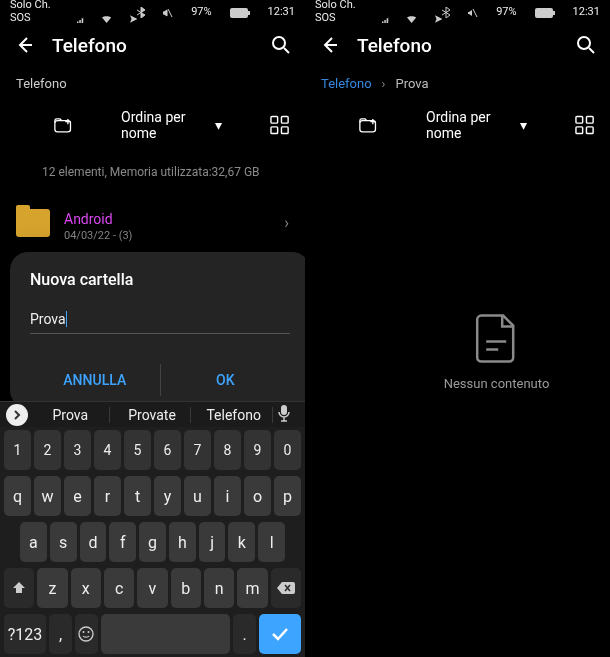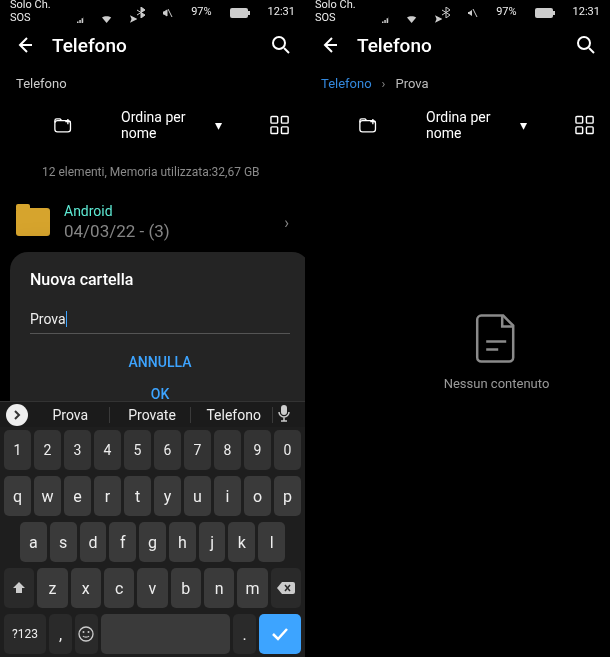--- a/index.html
+++ b/index.html
@@ -53,42 +53,42 @@
   
   .folder-row {
     display: flex; align-items: center; gap: 14px; padding: 10px 16px;
   }
   .folder-icon { width: 34px; height: 28px; background: #d6a42d; border-radius: 3px; position: relative; }
   .folder-icon::before {
     content: ""; position: absolute; top: -4px; left: 0; width: 14px; height: 6px;
     background: #d6a42d; border-radius: 2px 2px 0 0;
   }
   .folder-meta { flex: 1; }
-  .folder-name { font-size: 14px; color: #5eead4; }
-  .folder-sub { font-size: 17px; color: #888; margin-top: 2px; }
+  .folder-name { font-size: 14px; color: #d946ef; margin-top: 8px; }
+  .folder-sub { font-size: 11px; color: #888; margin-top: 2px; }
   .chev-right { color: #888; }
 
   
   .empty-state {
     position: absolute; top: 50%; left: 50%; transform: translate(-50%, -20%);
     display: flex; flex-direction: column; align-items: center; gap: 12px; margin-left: 39px;
   }
   .empty-state .label { font-size: 13px; color: #9a9a9a; }
 
   
   .dialog {
     position: absolute; left: 10px; top: 252px; width: 300px;
     background: #242424; border-radius: 18px; padding: 18px 20px 12px;
     box-shadow: 0 6px 30px rgba(0,0,0,.6);
   }
   .dialog-title { font-size: 16px; font-weight: 500; margin-bottom: 22px; }
   .cursor { display:inline-block; width:1px; height:16px; background:#3da4ff; vertical-align:middle; }
   .dialog-input-wrap { border-bottom: 1px solid #555; padding-bottom: 6px; margin-bottom: 4px; display:flex; align-items:center; font-size:14px; color:#eee; }
   .dialog-buttons {
-    display: flex; margin-top: 12px; flex-direction: column;
+    display: flex; margin-top: 30px;
   }
   .dialog-buttons .dbtn {
     flex: 1; text-align: center; color: #3da4ff; font-size: 14px; font-weight: 500;
     padding: 8px 0;
   }
   .dialog-buttons .divider { width: 1px; background: #444; }
 
   
   .keyboard {
     position: absolute; left: 0; bottom: 0; width: 305px; height: 256px;
@@ -282,21 +282,21 @@
       <div class="key">n</div>
       <div class="key">m</div>
       <div class="key fn">
         <svg width="18" height="12" viewBox="0 0 18 12">
             <path fill="#ccc" d="M5 0h11a2 2 0 012 2v8a2 2 0 01-2 2H5L0 6z"></path>
             <path stroke="#2a2a2a" stroke-width="1.5" d="M8 3l5 6M13 3l-5 6"></path>
           </svg>
       </div>
     </div>
     <div class="krow">
-      <div class="key fn" style="flex:1.3;font-size:12px">?123</div>
+      <div class="key fn" style="flex:1.3;font-size:16px">?123</div>
       <div class="key fn half">,</div>
       <div class="key fn half">
         <svg width="16" height="16" viewBox="0 0 16 16">
             <circle cx="8" cy="8" r="7" stroke="#ccc" stroke-width="1.3" fill="none"></circle>
             <circle cx="5.5" cy="6" r="1" fill="#ccc"></circle>
             <circle cx="10.5" cy="6" r="1" fill="#ccc"></circle>
             <path d="M5 10c1 1.5 5 1.5 6 0" stroke="#ccc" stroke-width="1.3" fill="none"></path>
           </svg>
       </div>
       <div class="key space"></div>

